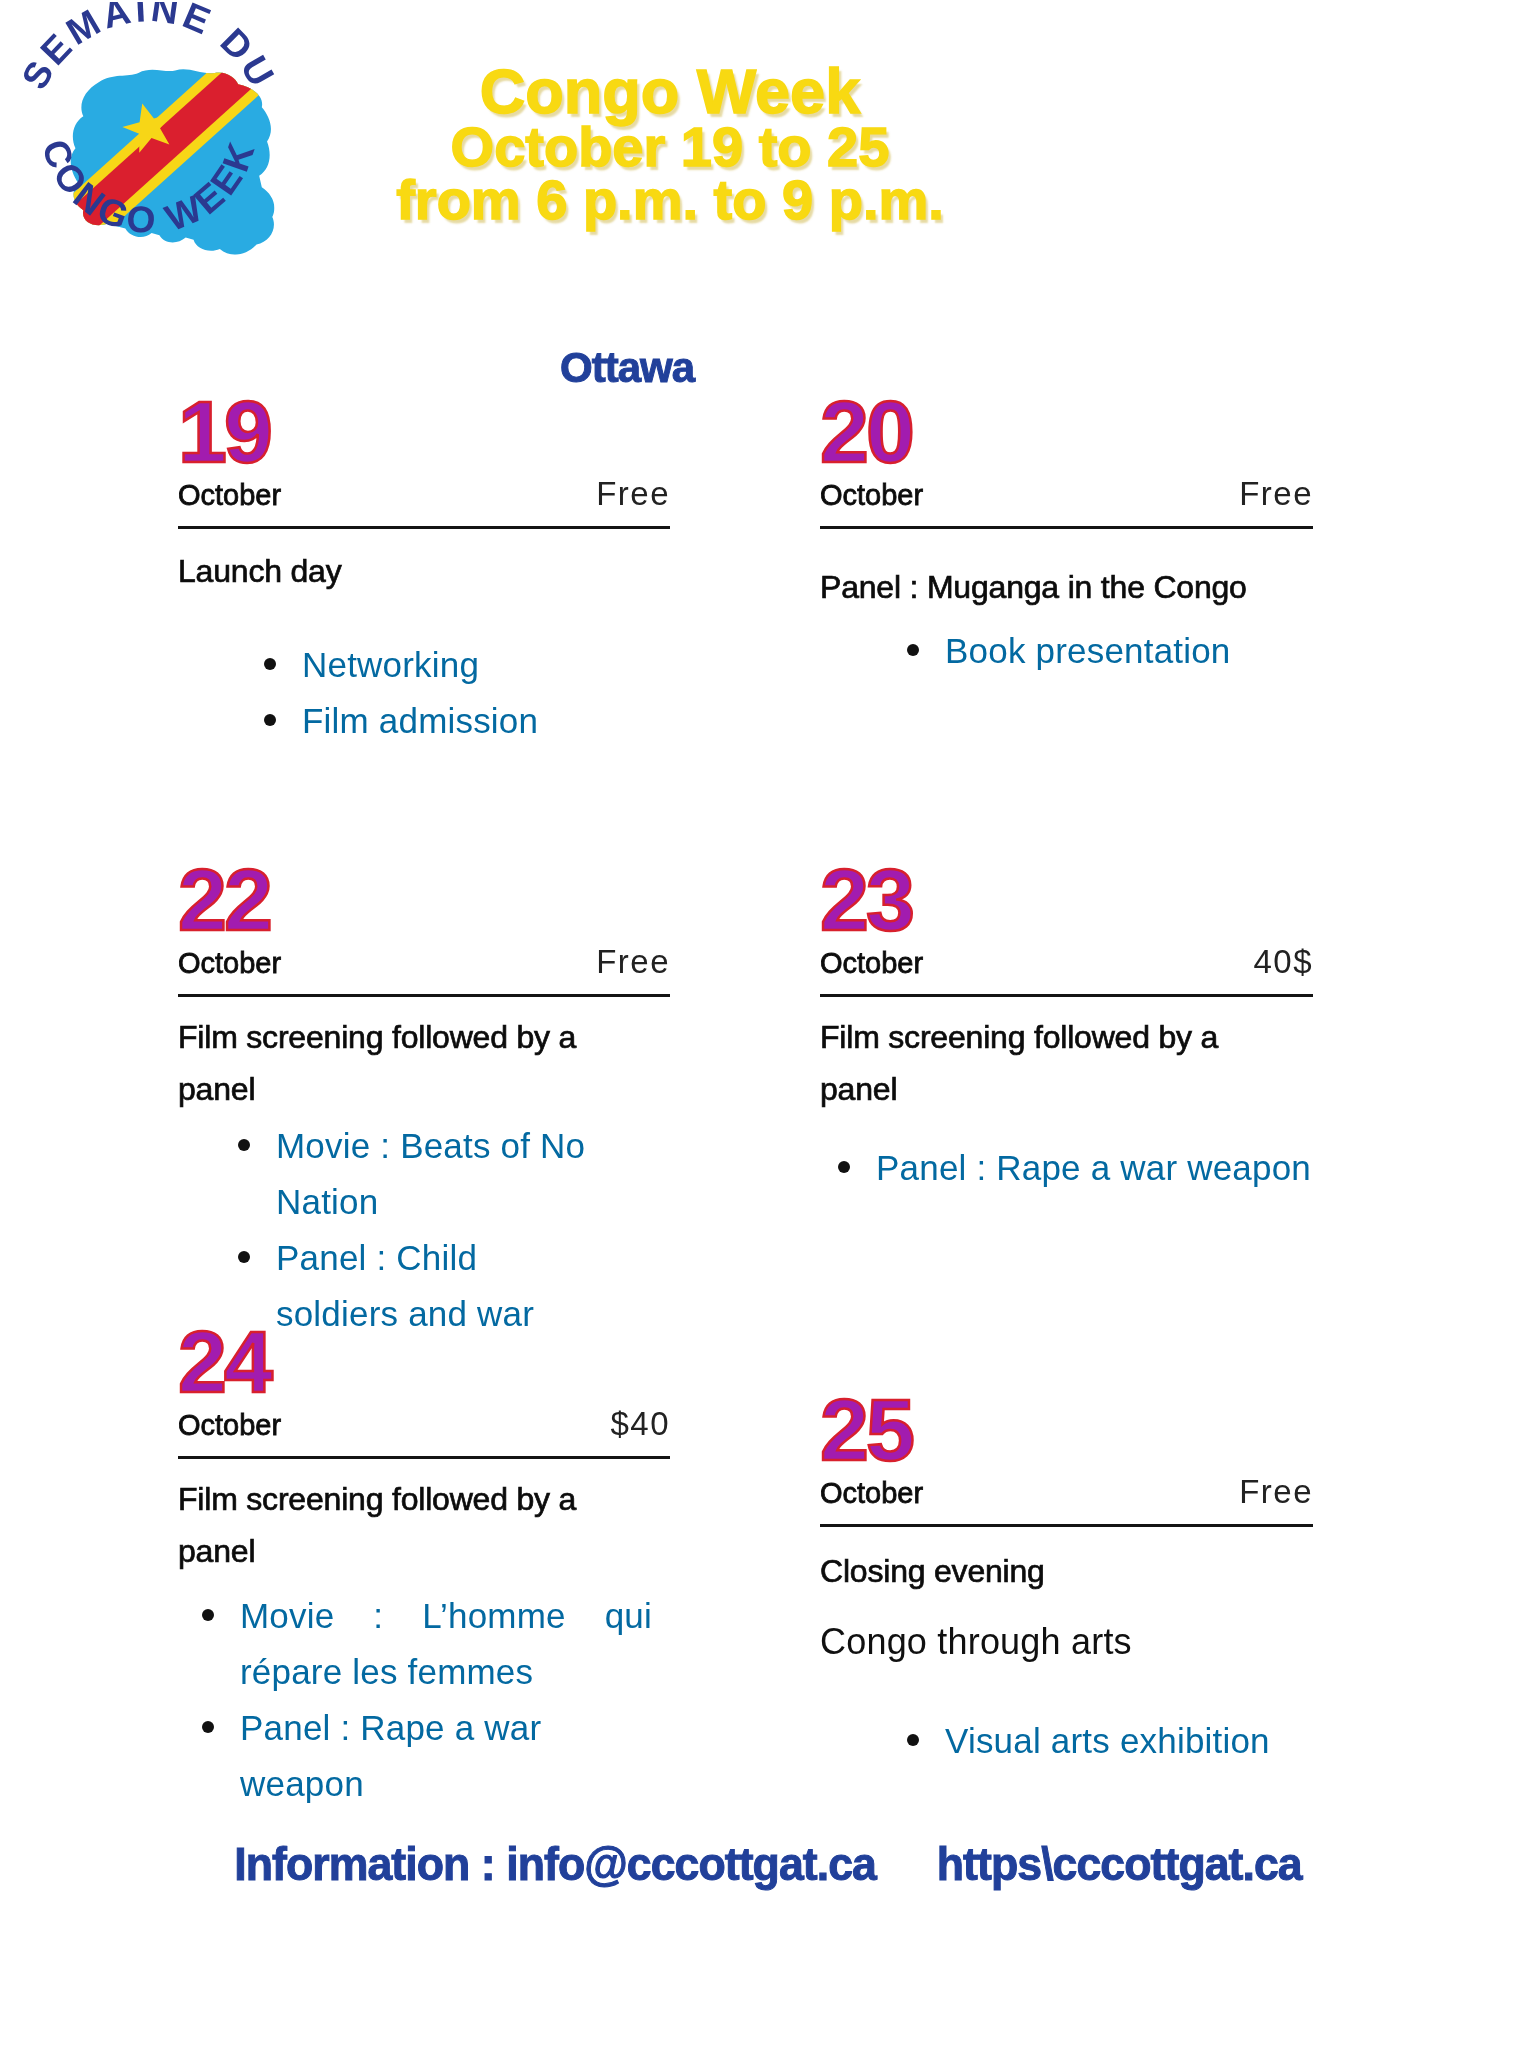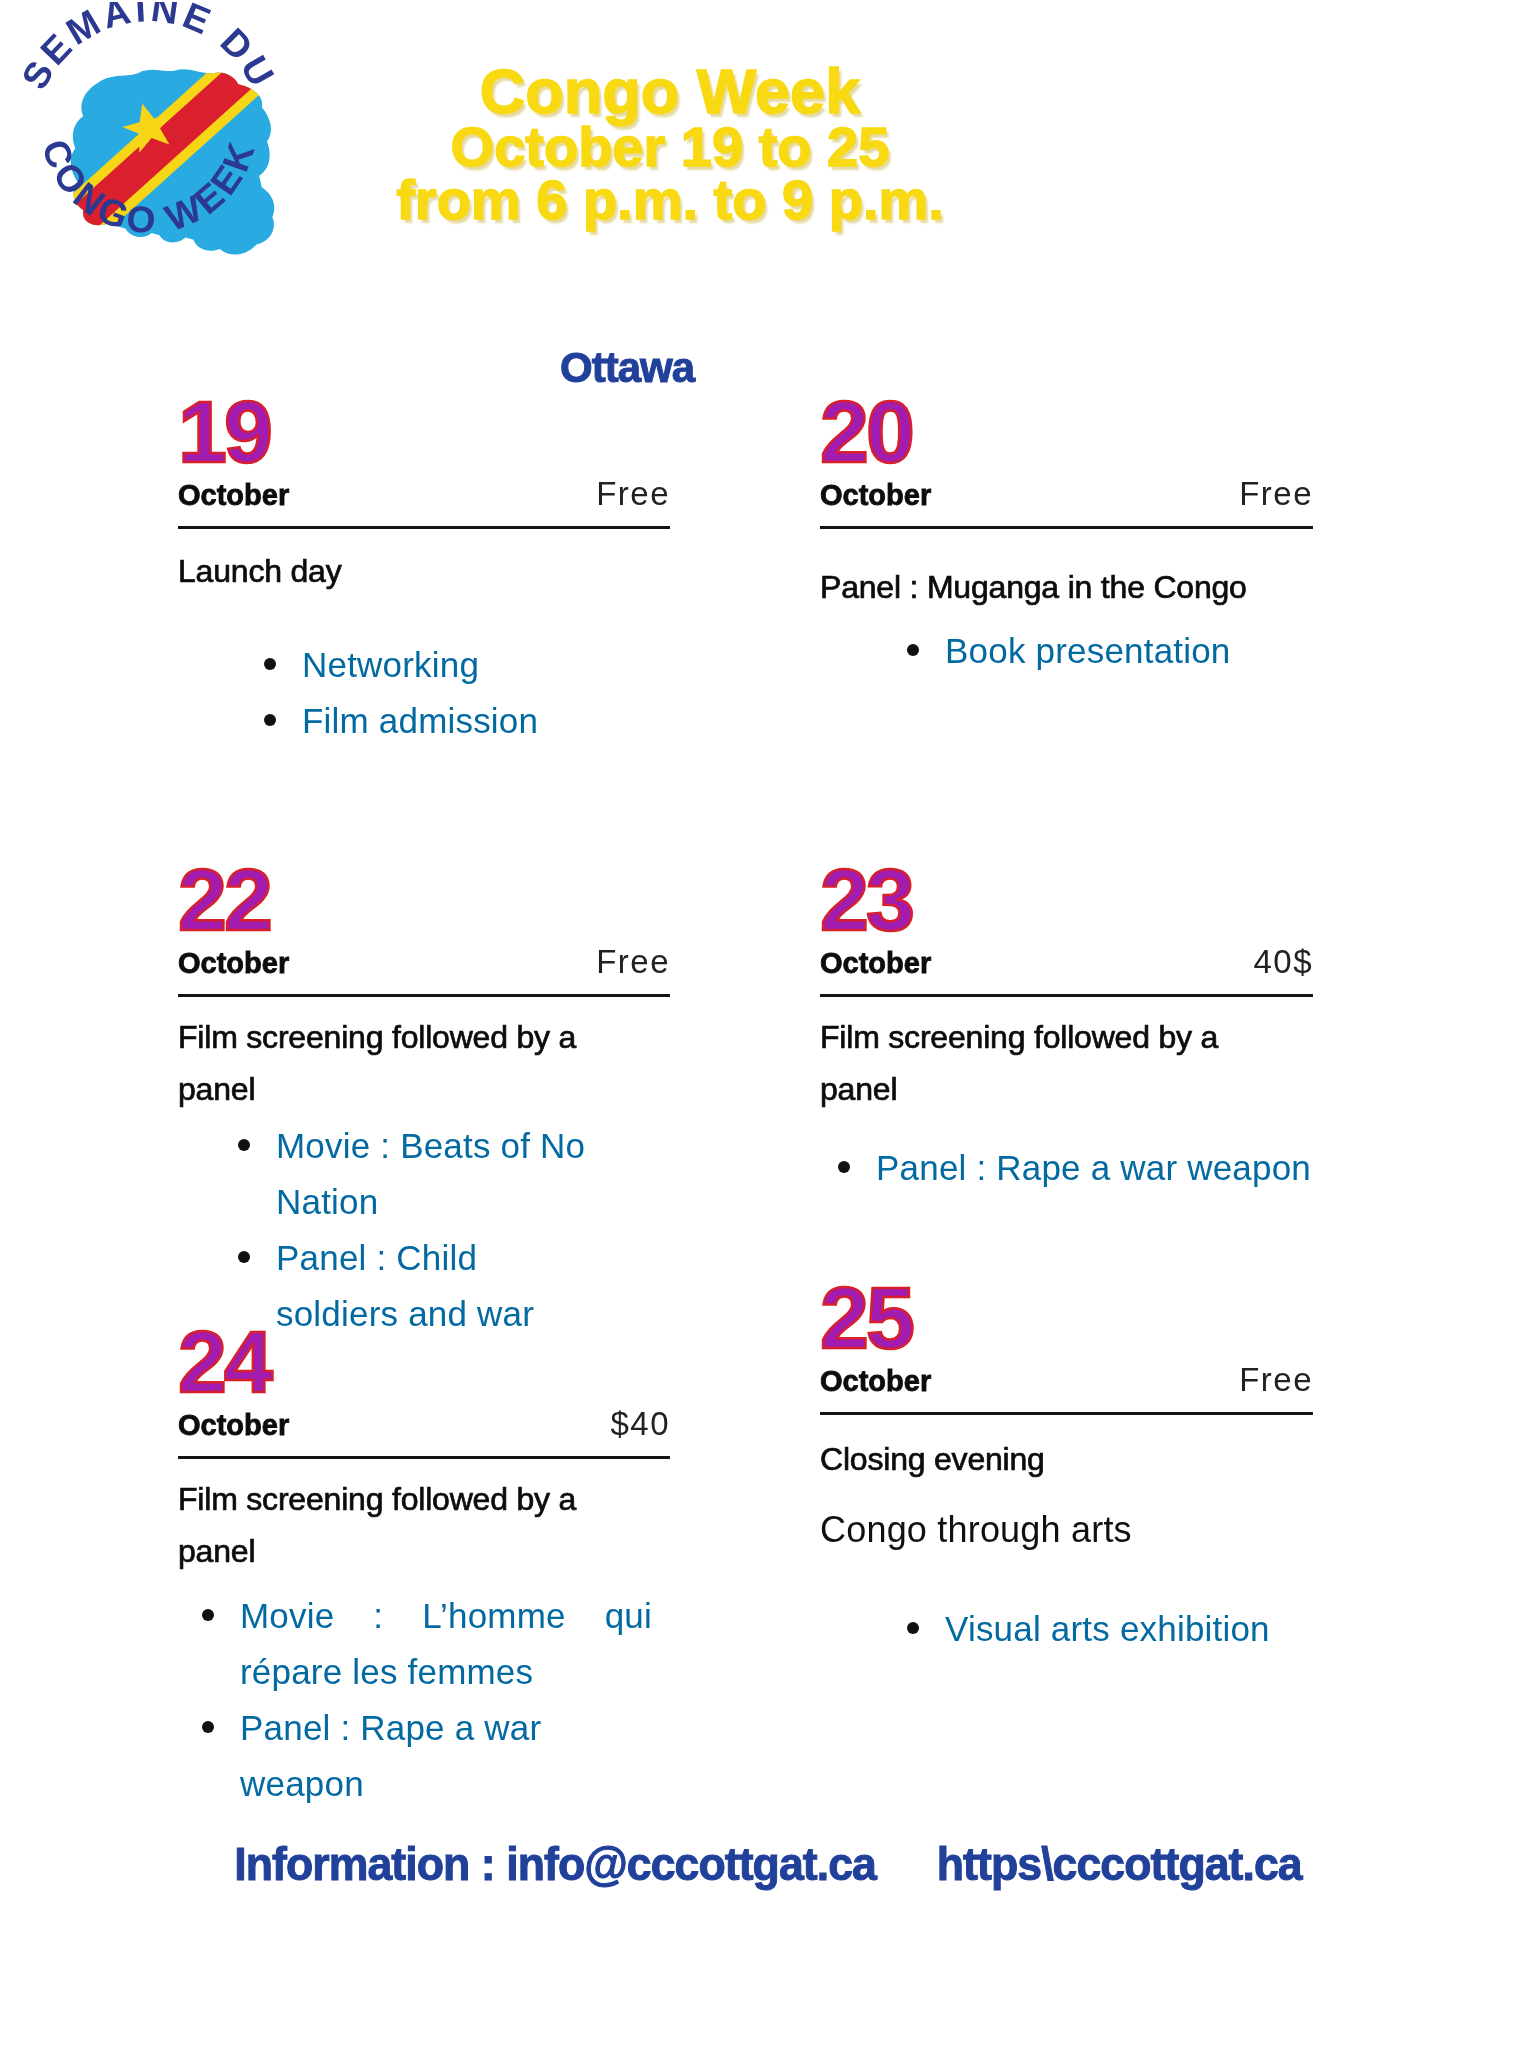--- a/index.html
+++ b/index.html
@@ -27,26 +27,26 @@
         color:#21409A;font-size:42px;font-weight:bold;letter-spacing:-1px;
         -webkit-text-stroke:1px #21409A}
 
   
   .event{position:absolute}
   .e1{left:178px;top:398px;width:492px}
   .e2{left:820px;top:398px;width:493px}
   .e3{left:178px;top:866px;width:492px}
   .e4{left:820px;top:866px;width:493px}
   .e5{left:178px;top:1328px;width:492px}
-  .e6{left:820px;top:1284px;width:493px}
+  .e6{left:820px;top:1396px;width:493px}
 
   .day{font-size:88px;line-height:.78;font-weight:bold;color:#a21caf;
        letter-spacing:-3px;-webkit-text-stroke:2.5px #D8202D}
   .month-row{display:flex;justify-content:space-between;align-items:baseline;margin-top:8px}
-  .month{font-size:29px;font-weight:bold;letter-spacing:0;-webkit-text-stroke:.8px #0c0c0c;color:#0c0c0c}
+  .month{font-size:29px;font-weight:normal;letter-spacing:0;-webkit-text-stroke:.8px #0c0c0c;color:#0c0c0c}
   .price{font-size:33px;font-weight:normal;color:#222;letter-spacing:1.5px}
   .rule{border-top:3px solid #141414;margin-top:13px}
 
   .etitle{font-size:32px;font-weight:normal;color:#0c0c0c;line-height:1.65;
           letter-spacing:-.2px;-webkit-text-stroke:.7px #0c0c0c;margin-top:16px}
   .e2 .etitle{margin-top:32px}
   .e3 .etitle,.e5 .etitle{width:474px;margin-top:14px}
   .e4 .etitle{width:420px;margin-top:14px}
   .e6 .etitle{margin-top:18px}
 

